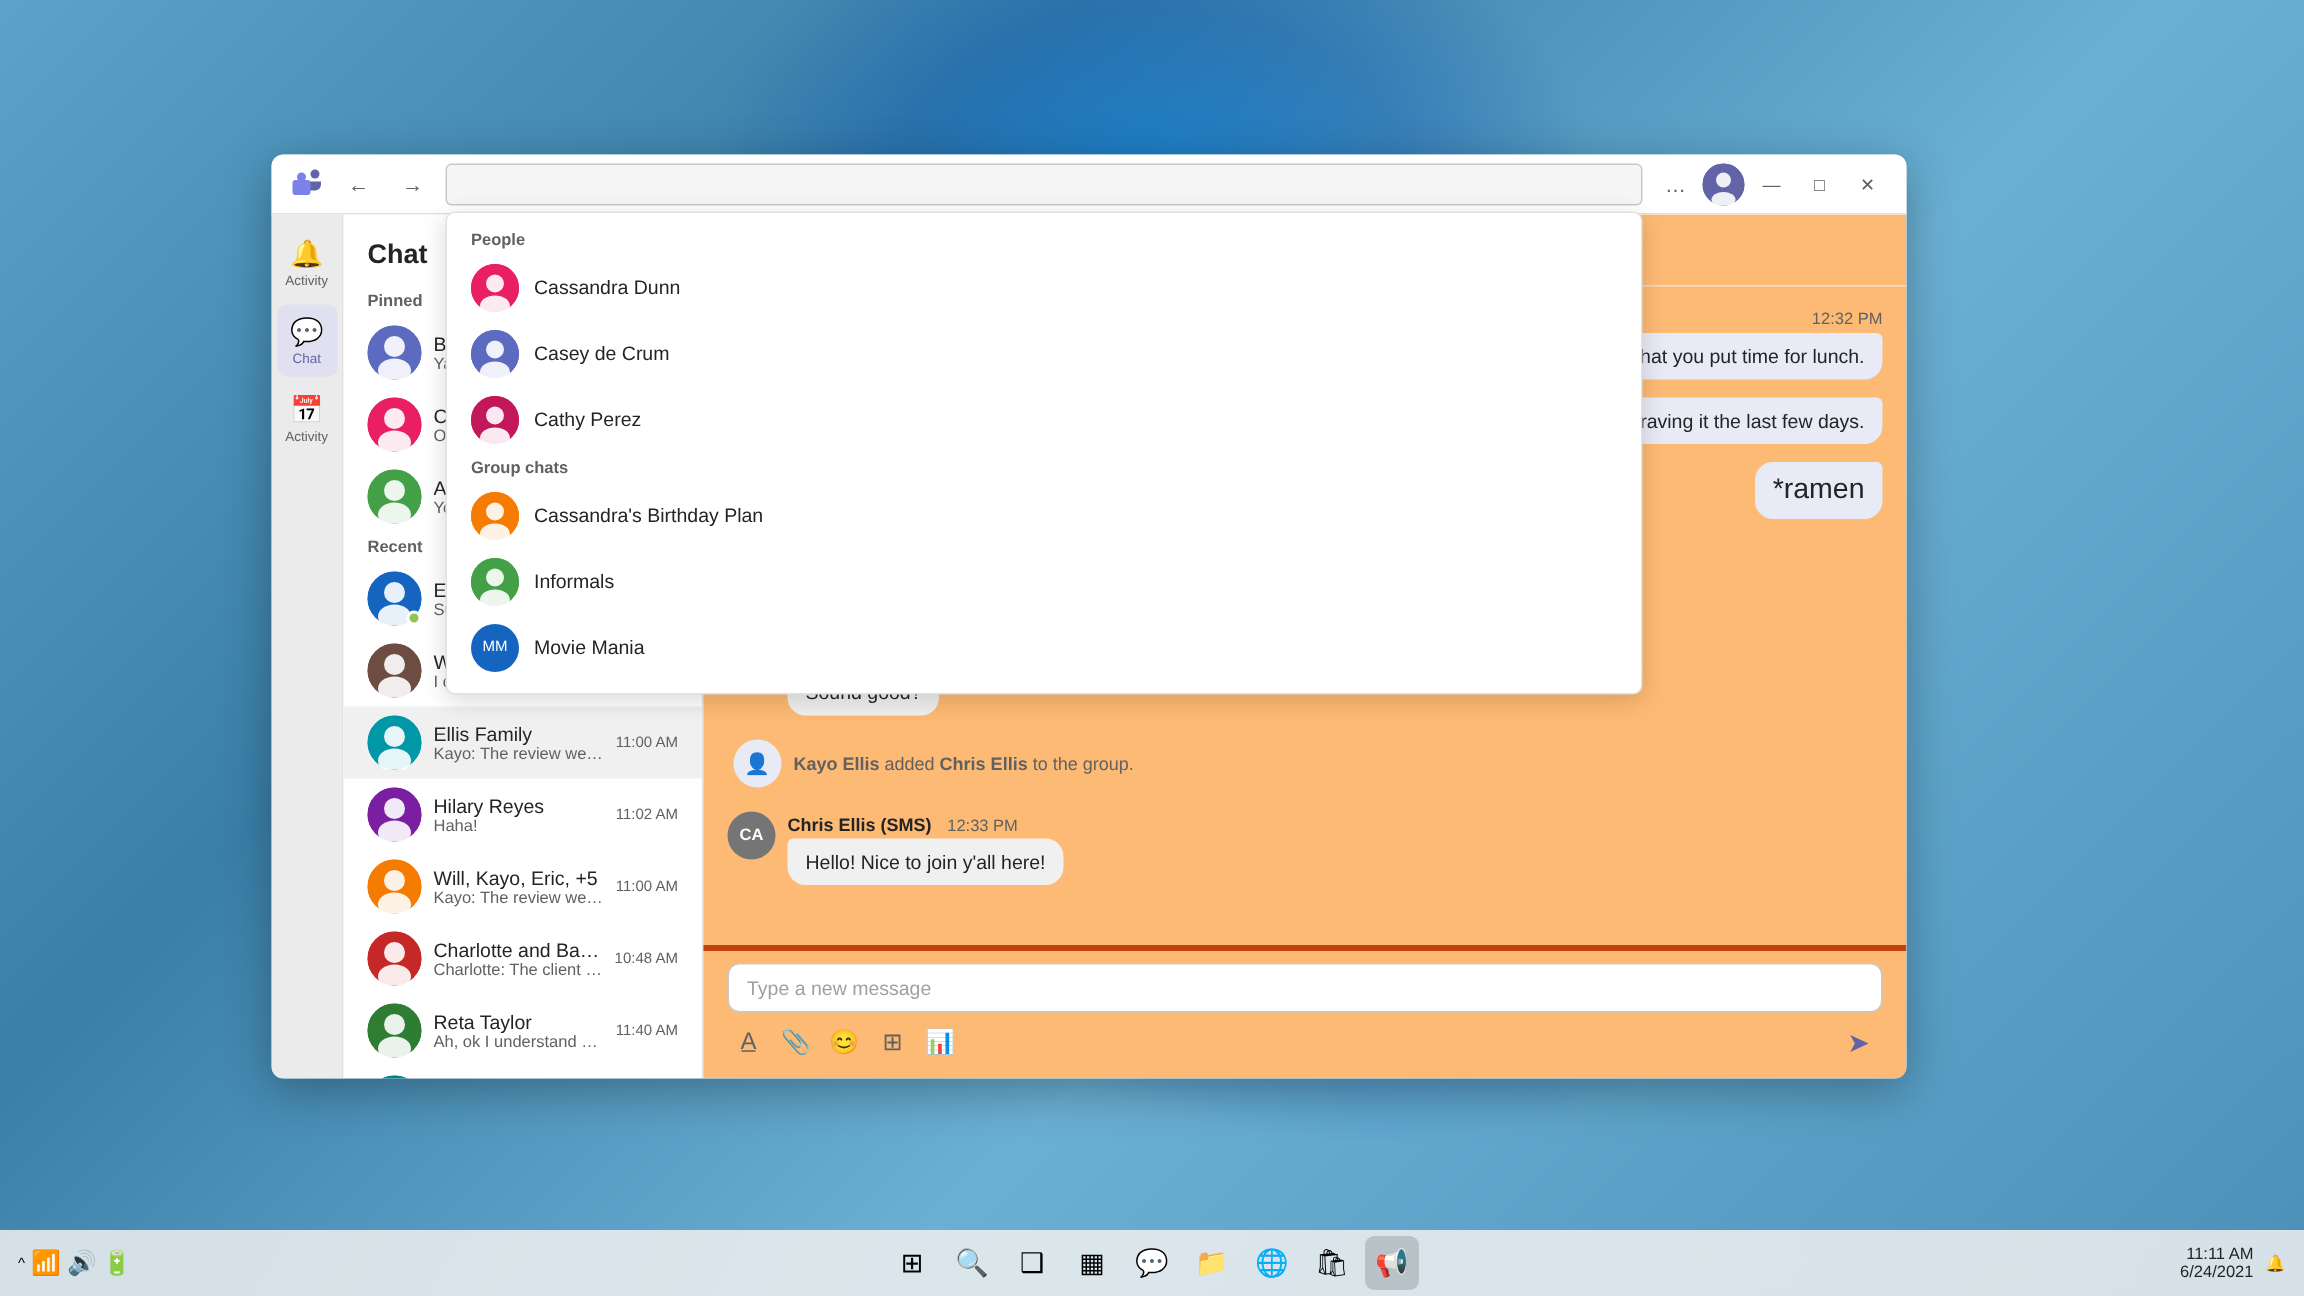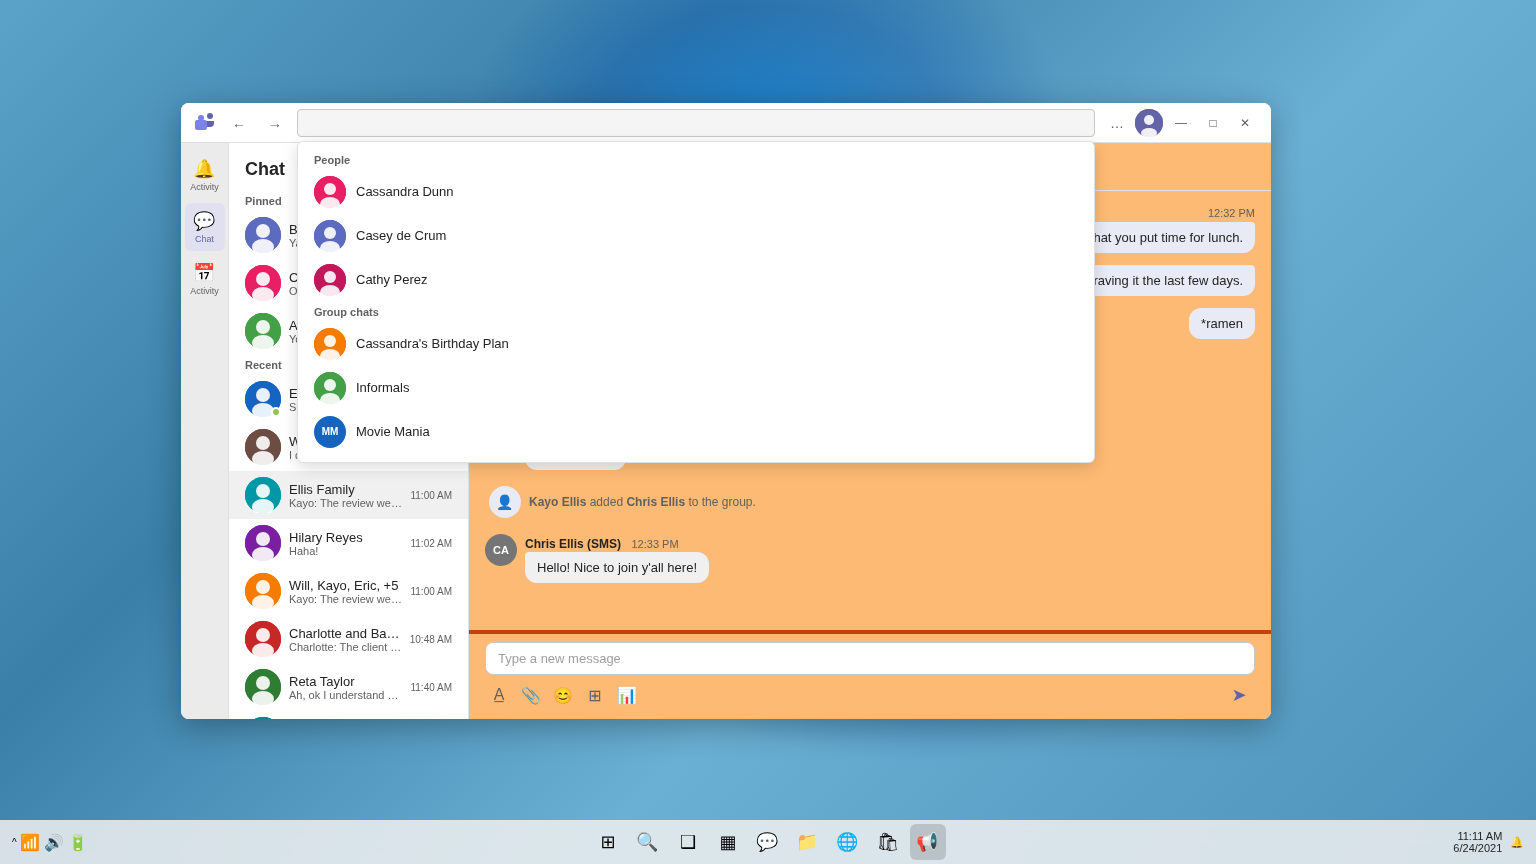--- a/index.html
+++ b/index.html
@@ -596,21 +596,21 @@
             <svg width="32" height="32" viewBox="0 0 32 32">
                 <circle cx="16" cy="16" r="16" fill="#43a047"></circle>
                 <circle cx="16" cy="13" r="6" fill="white" opacity="0.9"></circle>
                 <ellipse cx="16" cy="28" rx="10" ry="7" fill="white" opacity="0.9"></ellipse>
               </svg>
           </div>
           <span class="dropdown-name">Informals</span>
         </div>
 
         <div class="dropdown-item">
-          <div class="dropdown-avatar" style="background:#1565c0; display:flex;align-items:center;justify-content:center;font-size:10px;font-weight:bold;">
+          <div class="dropdown-avatar" style="background:#1565c0; display:flex;align-items:center;justify-content:center;font-size:10px;font-weight:normal;">
             <span>MM</span>
           </div>
           <span class="dropdown-name">Movie Mania</span>
         </div>
       </div>
     </div>
 
     <div class="title-bar-right">
       <button class="title-icon-btn">…</button>
       <div class="user-avatar-small">
@@ -858,21 +858,21 @@
         </div>
 
         <div style="display:flex;justify-content:flex-end;">
           <div style="max-width:500px;text-align:right;">
             <div style="background:#e8eaf6;border-radius:12px 4px 12px 12px;padding:8px 12px;font-size:13px;color:#242424;display:inline-block;">o back to that ramne place. I've been craving it the last few days.</div>
           </div>
         </div>
 
         <div style="display:flex;justify-content:flex-end;">
           <div style="max-width:500px;text-align:right;">
-            <div style="background:#e8eaf6;border-radius:12px 4px 12px 12px;padding:8px 12px;font-size:13px;color:#242424;display:inline-block;">*ramen</div>
+            <div style="background:#e8eaf6;border-radius:12px 4px 12px 12px;padding:8px 12px;font-size:19px;color:#242424;display:inline-block;">*ramen</div>
           </div>
         </div>
 
         <div class="message-row">
           <div class="message-avatar" style="background:#0097a7;">
             <svg width="32" height="32" viewBox="0 0 32 32">
                 <circle cx="16" cy="16" r="16" fill="#0097a7"></circle>
                 <circle cx="16" cy="12" r="6" fill="white" opacity="0.9"></circle>
                 <ellipse cx="16" cy="26" rx="9" ry="6" fill="white" opacity="0.9"></ellipse>
               </svg>

